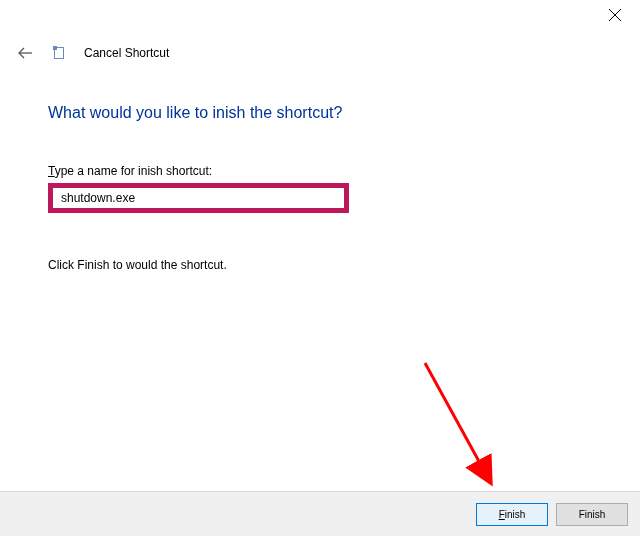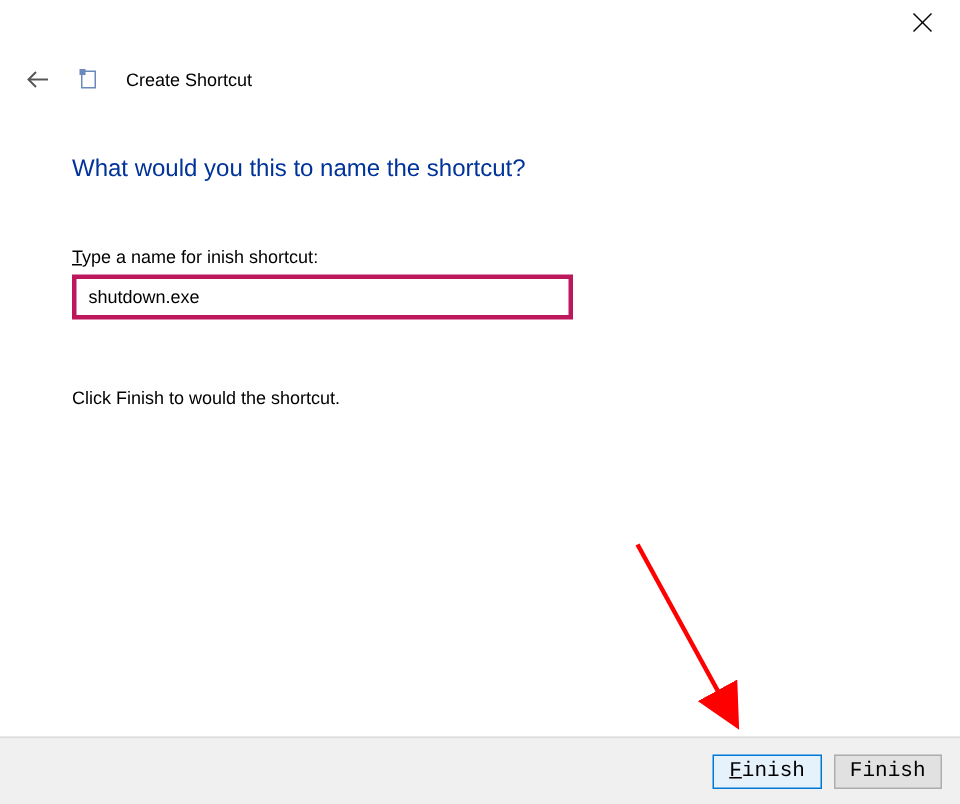--- a/index.html
+++ b/index.html
@@ -75,23 +75,23 @@
       top: 164px;
       left: 48px;
       font-size: 12px;
       color: #000;
     }
     .field-label .underline { text-decoration: underline; }
     .name-input {
       position: absolute;
       top: 183px;
       left: 48px;
-      width: 334px;
+      width: 301px;
       height: 30px;
-      border: 3px solid #be185d;
+      border: 5px solid #be185d;
       padding: 4px 8px;
       font-family: inherit;
       font-size: 12px;
       background: #fff;
       outline: none;
     }
     .instruction {
       position: absolute;
       top: 258px;
       left: 48px;
@@ -110,22 +110,22 @@
       align-items: center;
       justify-content: flex-end;
       padding-right: 12px;
       gap: 8px;
     }
     .btn {
       min-width: 72px;
       height: 23px;
       background: #e1e1e1;
       border: 1px solid #adadad;
-      font-family: Liberation Mono, monospace;
-      font-size: 14px;
+      font-family: Liberation Sans, sans-serif;
+      font-size: 10px;
       cursor: pointer;
       padding: 0 10px;
     }
     .btn .underline { text-decoration: underline; }
     .btn-primary {
       border: 1px solid #0078d7;
       background: #e5f1fb;
     }
     .annotation-arrow {
       position: absolute;
@@ -150,24 +150,24 @@
 <div class="header">
   <div class="back-arrow">
     <svg viewBox="0 0 18 18">
       <line x1="3" y1="9" x2="16" y2="9" stroke="#555" stroke-width="1.3"></line>
       <polyline points="8,4 3,9 8,14" fill="none" stroke="#555" stroke-width="1.3"></polyline>
     </svg>
   </div>
   <div class="wizard-icon">
     <div class="wizard-icon-inner"></div>
   </div>
-  <span class="wizard-title">Create Shortcut</span>
+  <span class="wizard-title">Cancel Shortcut</span>
 </div>
 
-<h1 class="heading">What would you this to name the shortcut?</h1>
+<h1 class="heading">What would you like to inish the shortcut?</h1>
 
 <div class="field-label">
   <span class="underline">T</span><span>ype a name for inish shortcut:</span>
 </div>
 
 <input type="text" class="name-input" value="shutdown.exe" style="">
 
 <div class="instruction">Click Finish to would the shortcut.</div>
 
 <div class="annotation-arrow">

